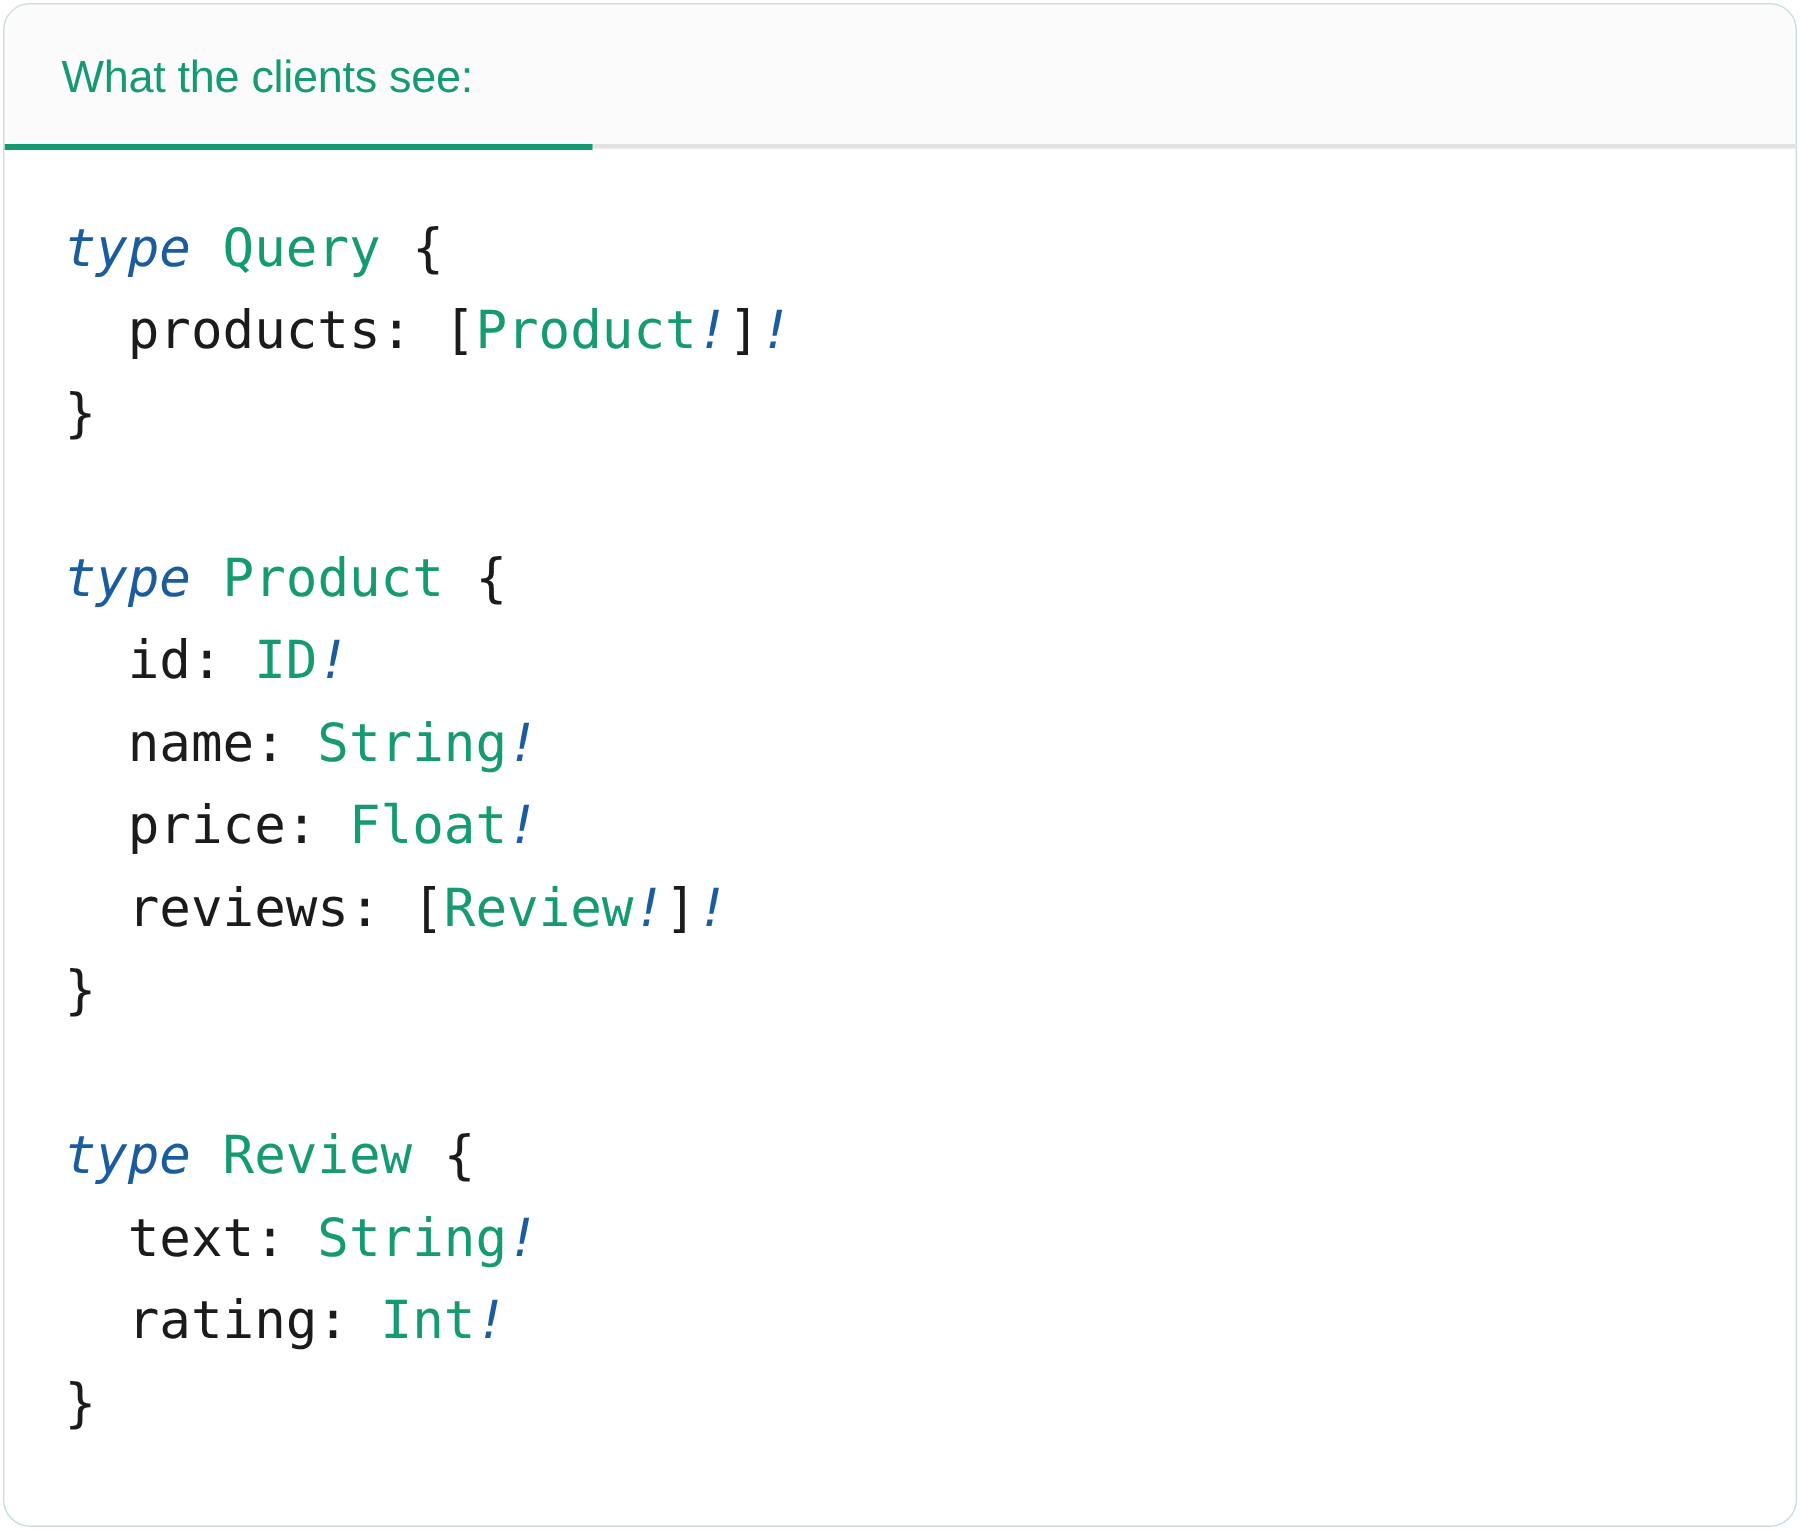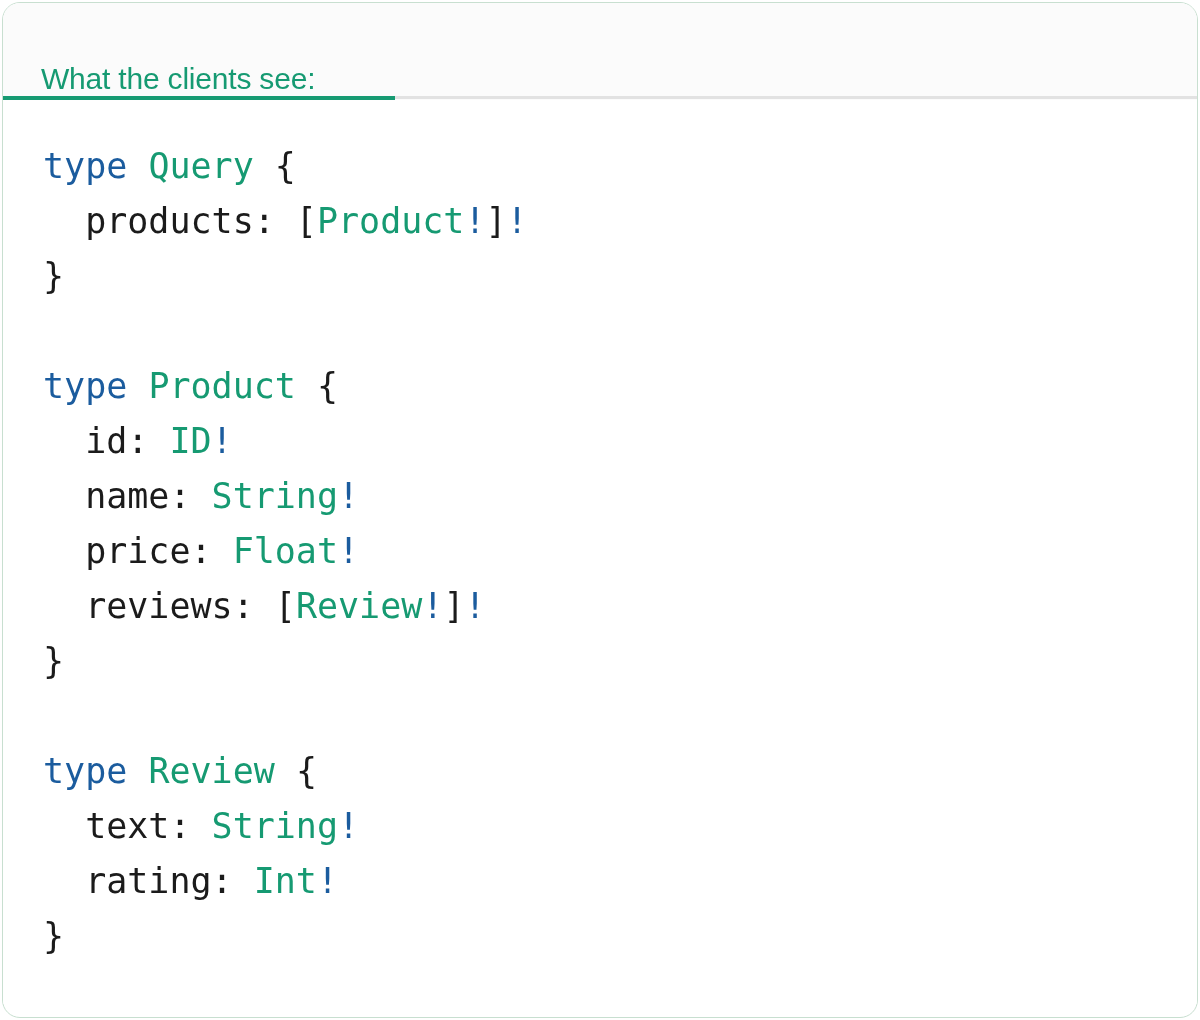--- a/index.html
+++ b/index.html
@@ -28,21 +28,21 @@
   .tab-bar{
     position:relative;
     height:97px;
     background:var(--tab-bg);
   }
   .tab{
     position:absolute;
     left:0;top:4px;bottom:4px;
     width:392px;
     display:flex;
-    align-items:flex-end;
+    align-items:center;
     padding-left:38px;
     cursor:pointer;
   }
   .tab-label{
     color:var(--teal);
     font-size:30px;
     font-weight:500;
     letter-spacing:-0.2px;
     white-space:nowrap;
   }
@@ -66,21 +66,21 @@
     font-size:35px;
     line-height:55px;
     font-weight:500;
     color:var(--code-text);
     background:#ffffff;
   }
   .code-line{
     white-space:pre;
     height:55px;
   }
-  .tok-kw{color:var(--blue);}
+  .tok-kw{color:var(--blue);font-style:italic;}
   .tok-ty{color:var(--teal);}
   .tok-pl{color:var(--code-text);}
 </style>
 </head>
 <body>
 
 <div class="card">
   <div class="tab-bar">
     <div class="tab">
       <span class="tab-label">What the clients see:</span>

